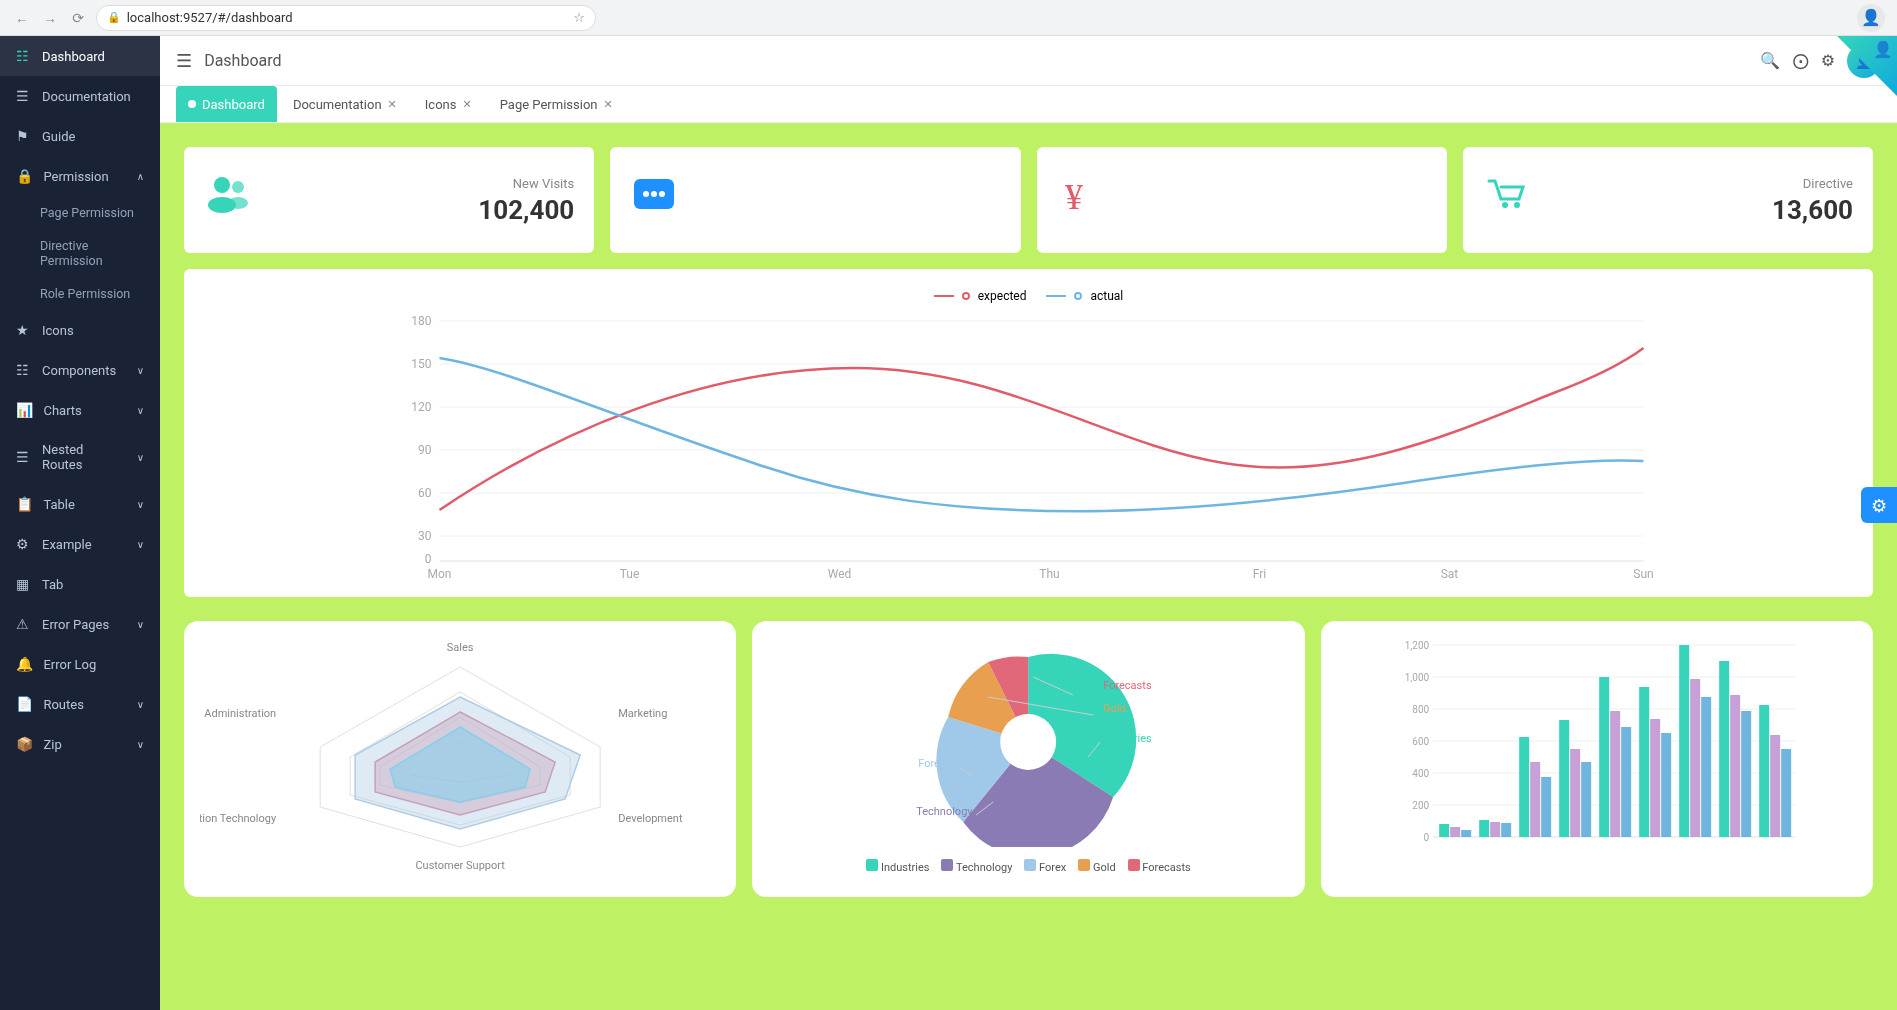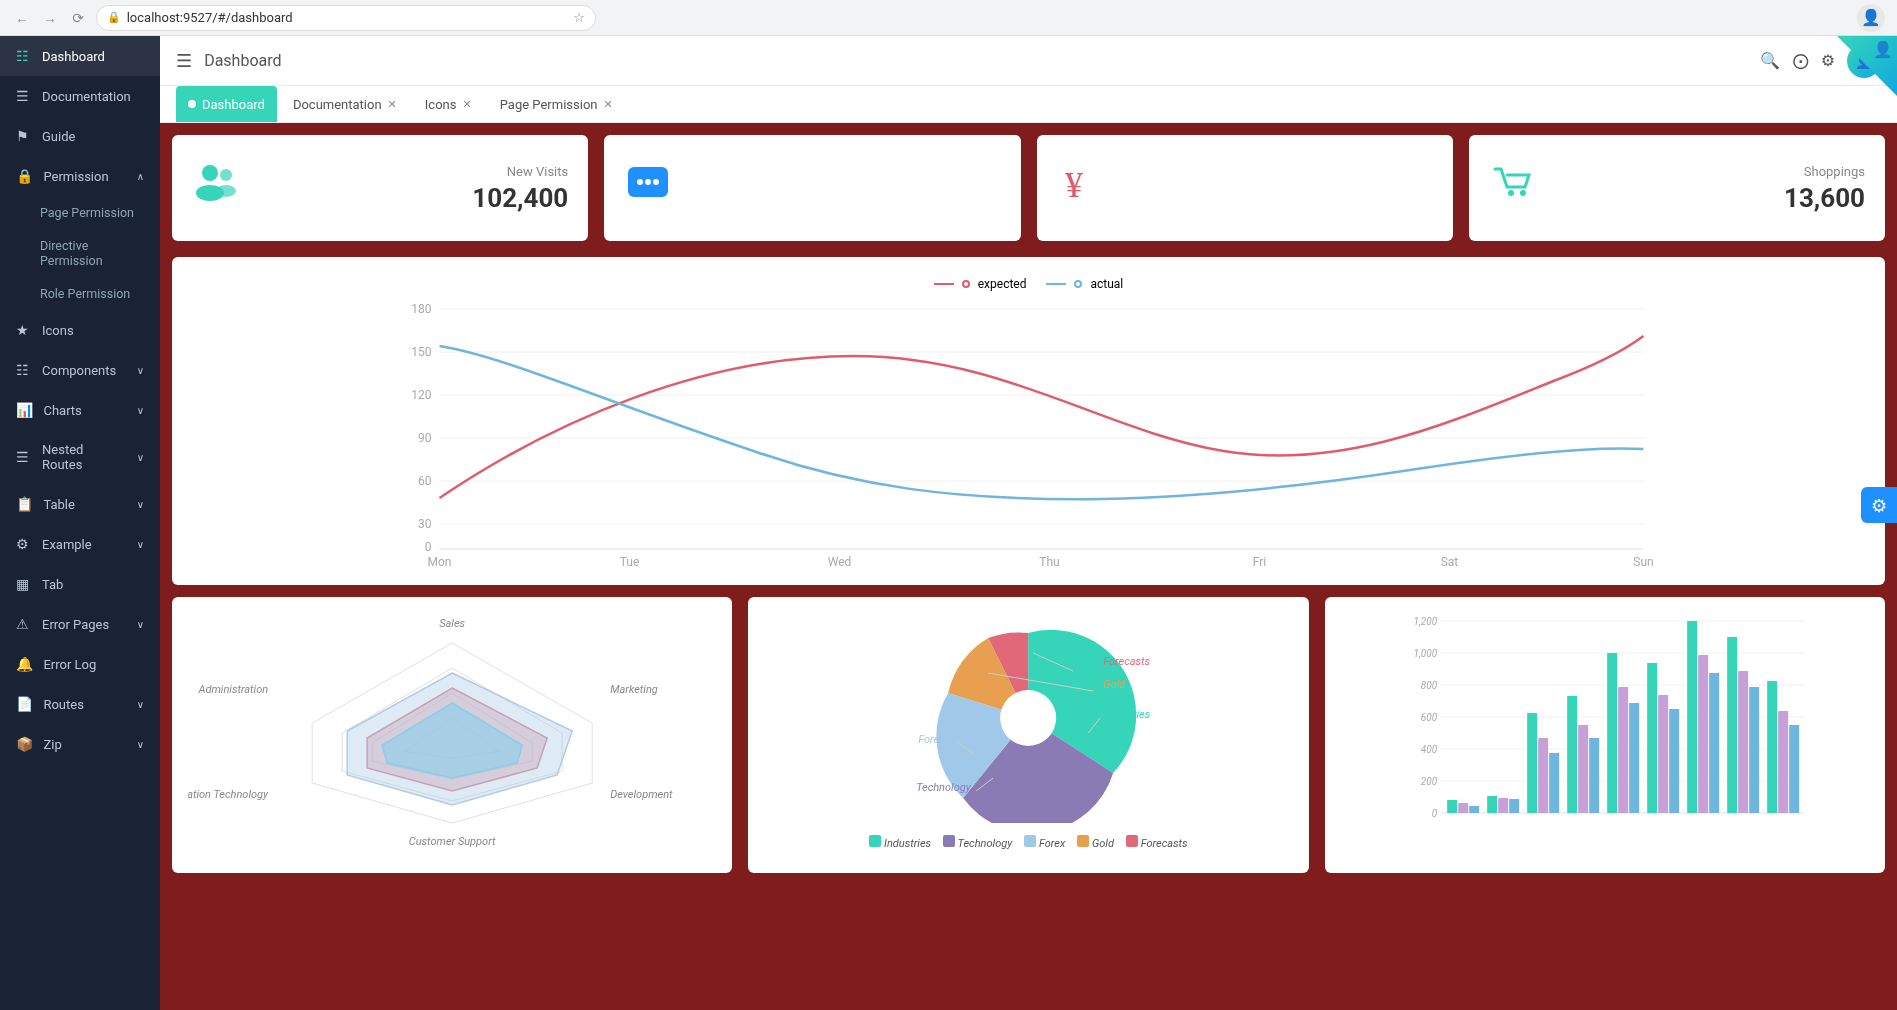--- a/index.html
+++ b/index.html
@@ -117,21 +117,21 @@
       gap: 6px;
       color: #555;
     }
     .tab.active {
       background: #36d5b9;
       color: white;
     }
     .tab .tab-close { font-size: 11px; opacity: 0.7; }
 
     
-    .content { flex: 1; overflow-y: auto; padding: 12px; background: #7f1d1d; }
+    .content { flex: 1; overflow-y: auto; padding: 24px; background: #bef264; }
 
     
     .stat-cards { display: flex; gap: 16px; margin-bottom: 16px; }
     .stat-card {
       flex: 1;
       background: white;
       border-radius: 6px;
       padding: 24px 20px;
       display: flex;
       align-items: center;
@@ -144,40 +144,39 @@
     .stat-icon.green { color: #36d5b9; }
     .stat-info { flex: 1; text-align: right; }
     .stat-label { font-size: 13px; color: #888; margin-bottom: 4px; }
     .stat-value { font-size: 26px; font-weight: 700; color: #333; }
 
     
     .chart-section {
       background: white;
       border-radius: 6px;
       padding: 20px;
-      margin-bottom: 12px;
+      margin-bottom: 24px;
     }
     .chart-legend {
       display: flex;
       justify-content: center;
       gap: 20px;
       margin-bottom: 10px;
       font-size: 12px;
     }
     .legend-item { display: flex; align-items: center; gap: 6px; }
 
     
     .bottom-charts { display: flex; gap: 16px; }
     .bottom-chart {
       flex: 1;
       background: white;
-      border-radius: 6px;
+      border-radius: 14px;
       padding: 16px;
       min-height: 260px;
-      font-style: italic;
     }
 
     
     .gear-float {
       position: fixed;
       right: 0;
       top: 50%;
       transform: translateY(-50%);
       background: #1e90ff;
       color: white;
@@ -406,21 +405,21 @@
         </div>
         <div class="stat-card">
           <div class="stat-icon green">
             <svg width="48" height="48" viewBox="0 0 48 48">
               <path d="M6 10 h6 l6 18 h18 l4-12 H18" stroke="#36d5b9" stroke-width="3" fill="none" stroke-linecap="round"></path>
               <circle cx="22" cy="34" r="3" fill="#36d5b9"></circle>
               <circle cx="34" cy="34" r="3" fill="#36d5b9"></circle>
             </svg>
           </div>
           <div class="stat-info">
-            <div class="stat-label">Shoppings</div>
+            <div class="stat-label">Directive</div>
             <div class="stat-value">13,600</div>
           </div>
         </div>
       </div>
 
       <div class="chart-section">
         <div class="chart-legend">
           <div class="legend-item">
             <span style="width:20px;height:2px;background:#e05c6b;display:inline-block;"></span>
             <span style="width:8px;height:8px;border:2px solid #e05c6b;border-radius:50%;background:white;display:inline-block;margin:0 2px;"></span>

